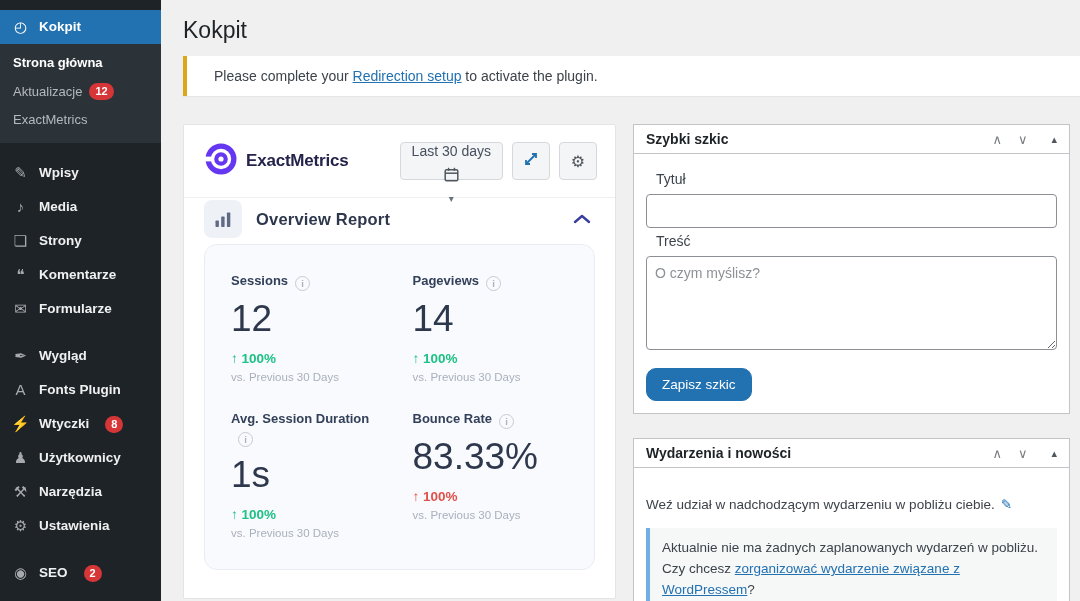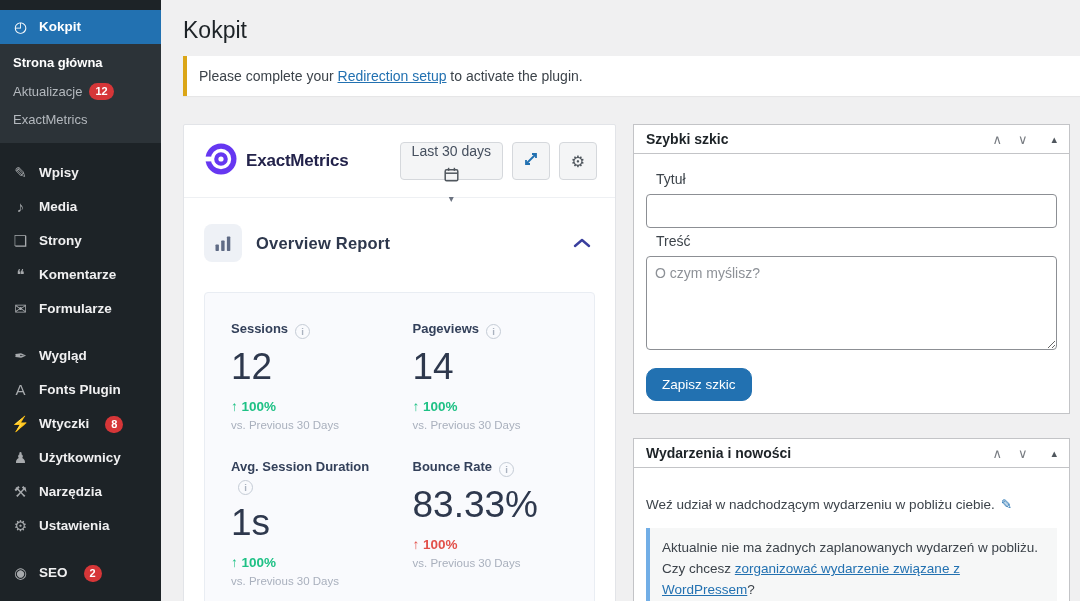--- a/index.html
+++ b/index.html
@@ -39,21 +39,21 @@
   
   .main {
     position:absolute; left:161px; top:0; right:0; bottom:0;
     background:#f0f0f1; padding-left:22px; overflow:hidden;
   }
   h1.page-title { font-size:23px; font-weight:400; color:#1d2327; margin:0; padding:17px 0 12px; }
 
   .notice {
     background:#fff; border-left:4px solid #dba617;
     box-shadow:0 1px 1px rgba(0,0,0,.04);
-    padding:12px 12px; font-size:14px; color:#3c434a; margin:0 0 28px 0;
+    padding:12px 27px; font-size:14px; color:#3c434a; margin:0 0 28px 0;
   }
   .notice a { color:#2271b1; }
 
   .columns { display:flex; gap:17px; padding-right:10px; align-items:flex-start; }
   .col-left { flex:0 0 433px; width:433px; }
   .col-right { flex:1; min-width:0; }
 
   
   .em-card { background:#fff; border:1px solid #e2e4e8; border-radius:2px; padding-bottom:28px; }
   .em-header { display:flex; align-items:center; gap:8px; padding:17px 18px 17px 20px; }
@@ -68,30 +68,30 @@
     background:#f4f5f6; border:1px solid #d5d8dc; border-radius:4px;
     font-size:14px; color:#454f5e; cursor:pointer; font-family:inherit;flex-direction:column;
   }
   .date-caret { font-size:10px; color:#6b7280; }
   .icon-btn {
     width:38px; height:38px; display:flex; align-items:center; justify-content:center;
     background:#f4f5f6; border:1px solid #d5d8dc; border-radius:4px; cursor:pointer;
     font-size:16px; color:#50575e;
   }
 
-  .em-overview { display:flex; align-items:center; gap:14px; padding:26px 20px; border-top:1px solid #eef0f3; }
+  .em-overview { display:flex; align-items:center; gap:14px; padding:2px 20px; border-top:1px solid #eef0f3; }
   .report-icon {
     width:38px; height:38px; border-radius:8px; background:#eef1f6;
     display:flex; align-items:center; justify-content:center; flex:0 0 38px;
   }
   .em-overview h3 { font-size:16.5px; font-weight:700; color:#2e384d; margin:0; letter-spacing:0.2px; }
   .chev-btn { margin-left:auto; background:none; border:none; cursor:pointer; padding:4px; }
 
   .stats-box {
-    margin:4px 20px 0; background:#f9fafd; border:1px solid #e9edf3; border-radius:4px;
+    margin:4px 20px 0; background:#f9fafd; border:1px solid #e9edf3; border-radius:13px;
     padding:26px 26px 30px; display:grid; grid-template-columns:1fr 1fr; row-gap:40px;gap:26px;
   }
   .stat-label { font-size:13px; font-weight:700; color:#33405a; }
   .info-dot {
     display:inline-flex; width:15px; height:15px; border-radius:50%;
     border:1.5px solid #c5ccd6; color:#aab2bf; font-size:9.5px; font-weight:700;
     align-items:center; justify-content:center; margin-left:7px; vertical-align:-2px; cursor:pointer;
   }
   .stat-value { font-size:37px; color:#2e384d; font-weight:500; margin:9px 0 14px; line-height:1; }
   .stat-change { font-size:13.5px; font-weight:600; }

